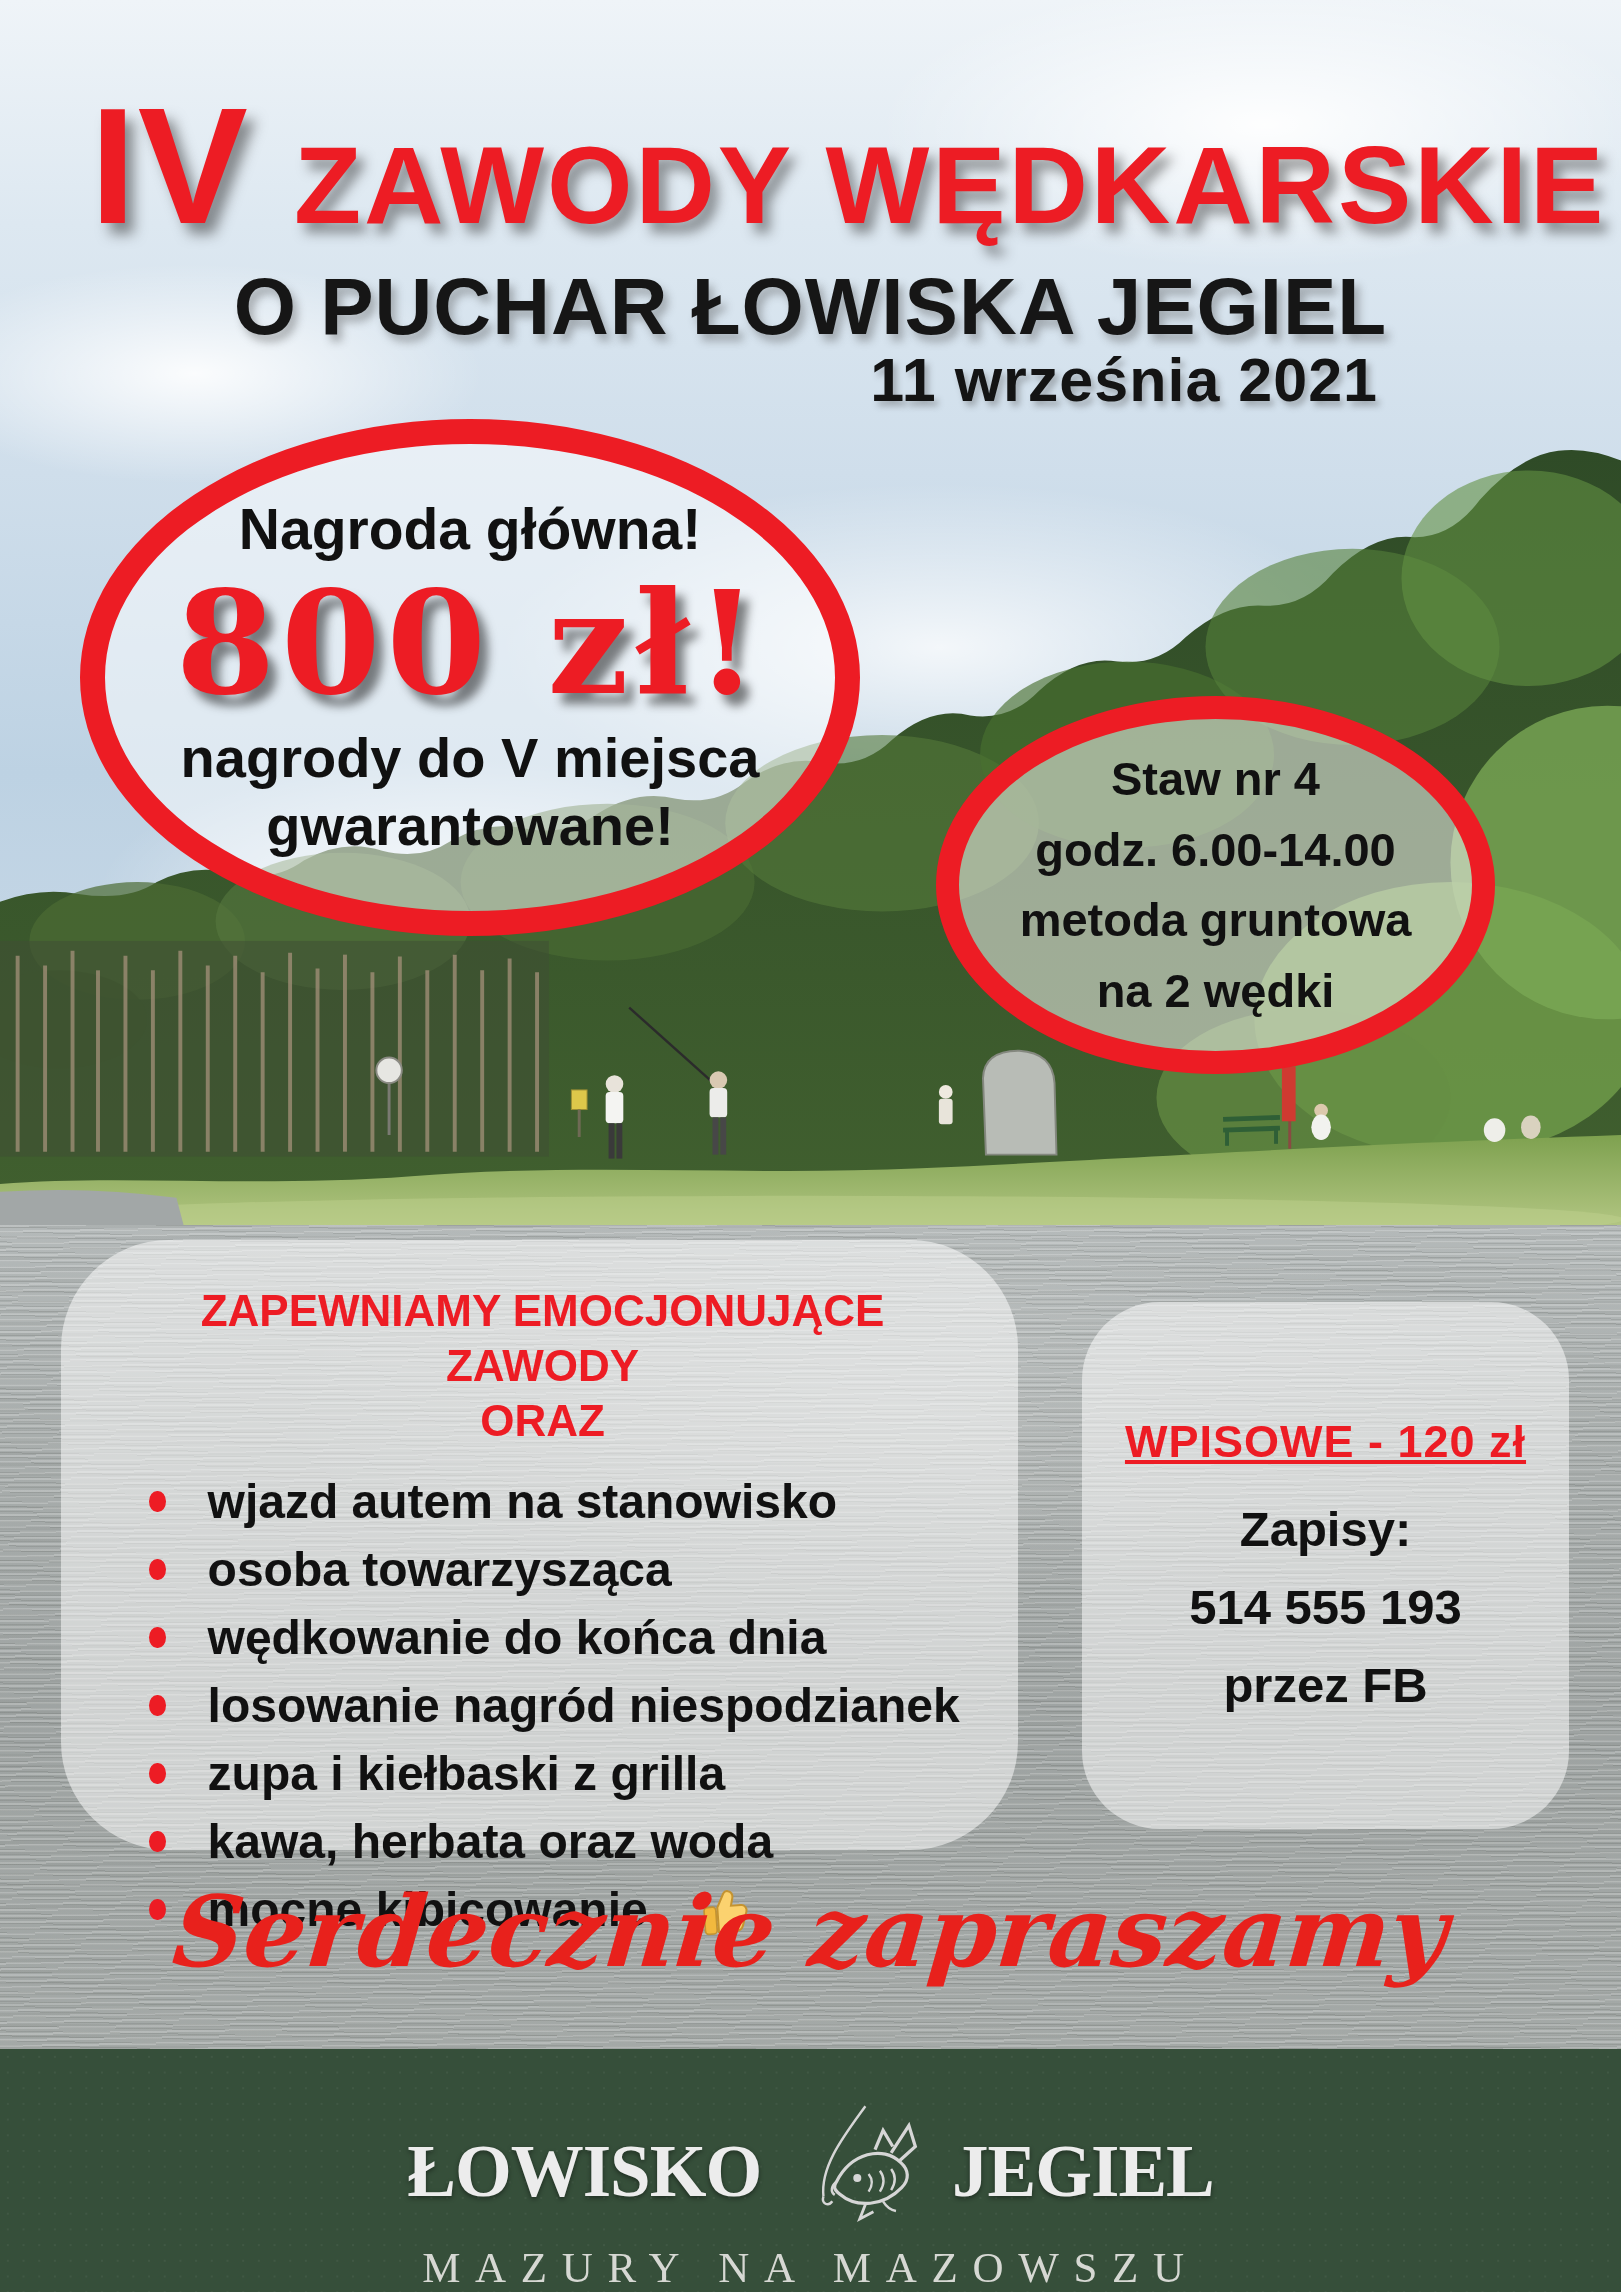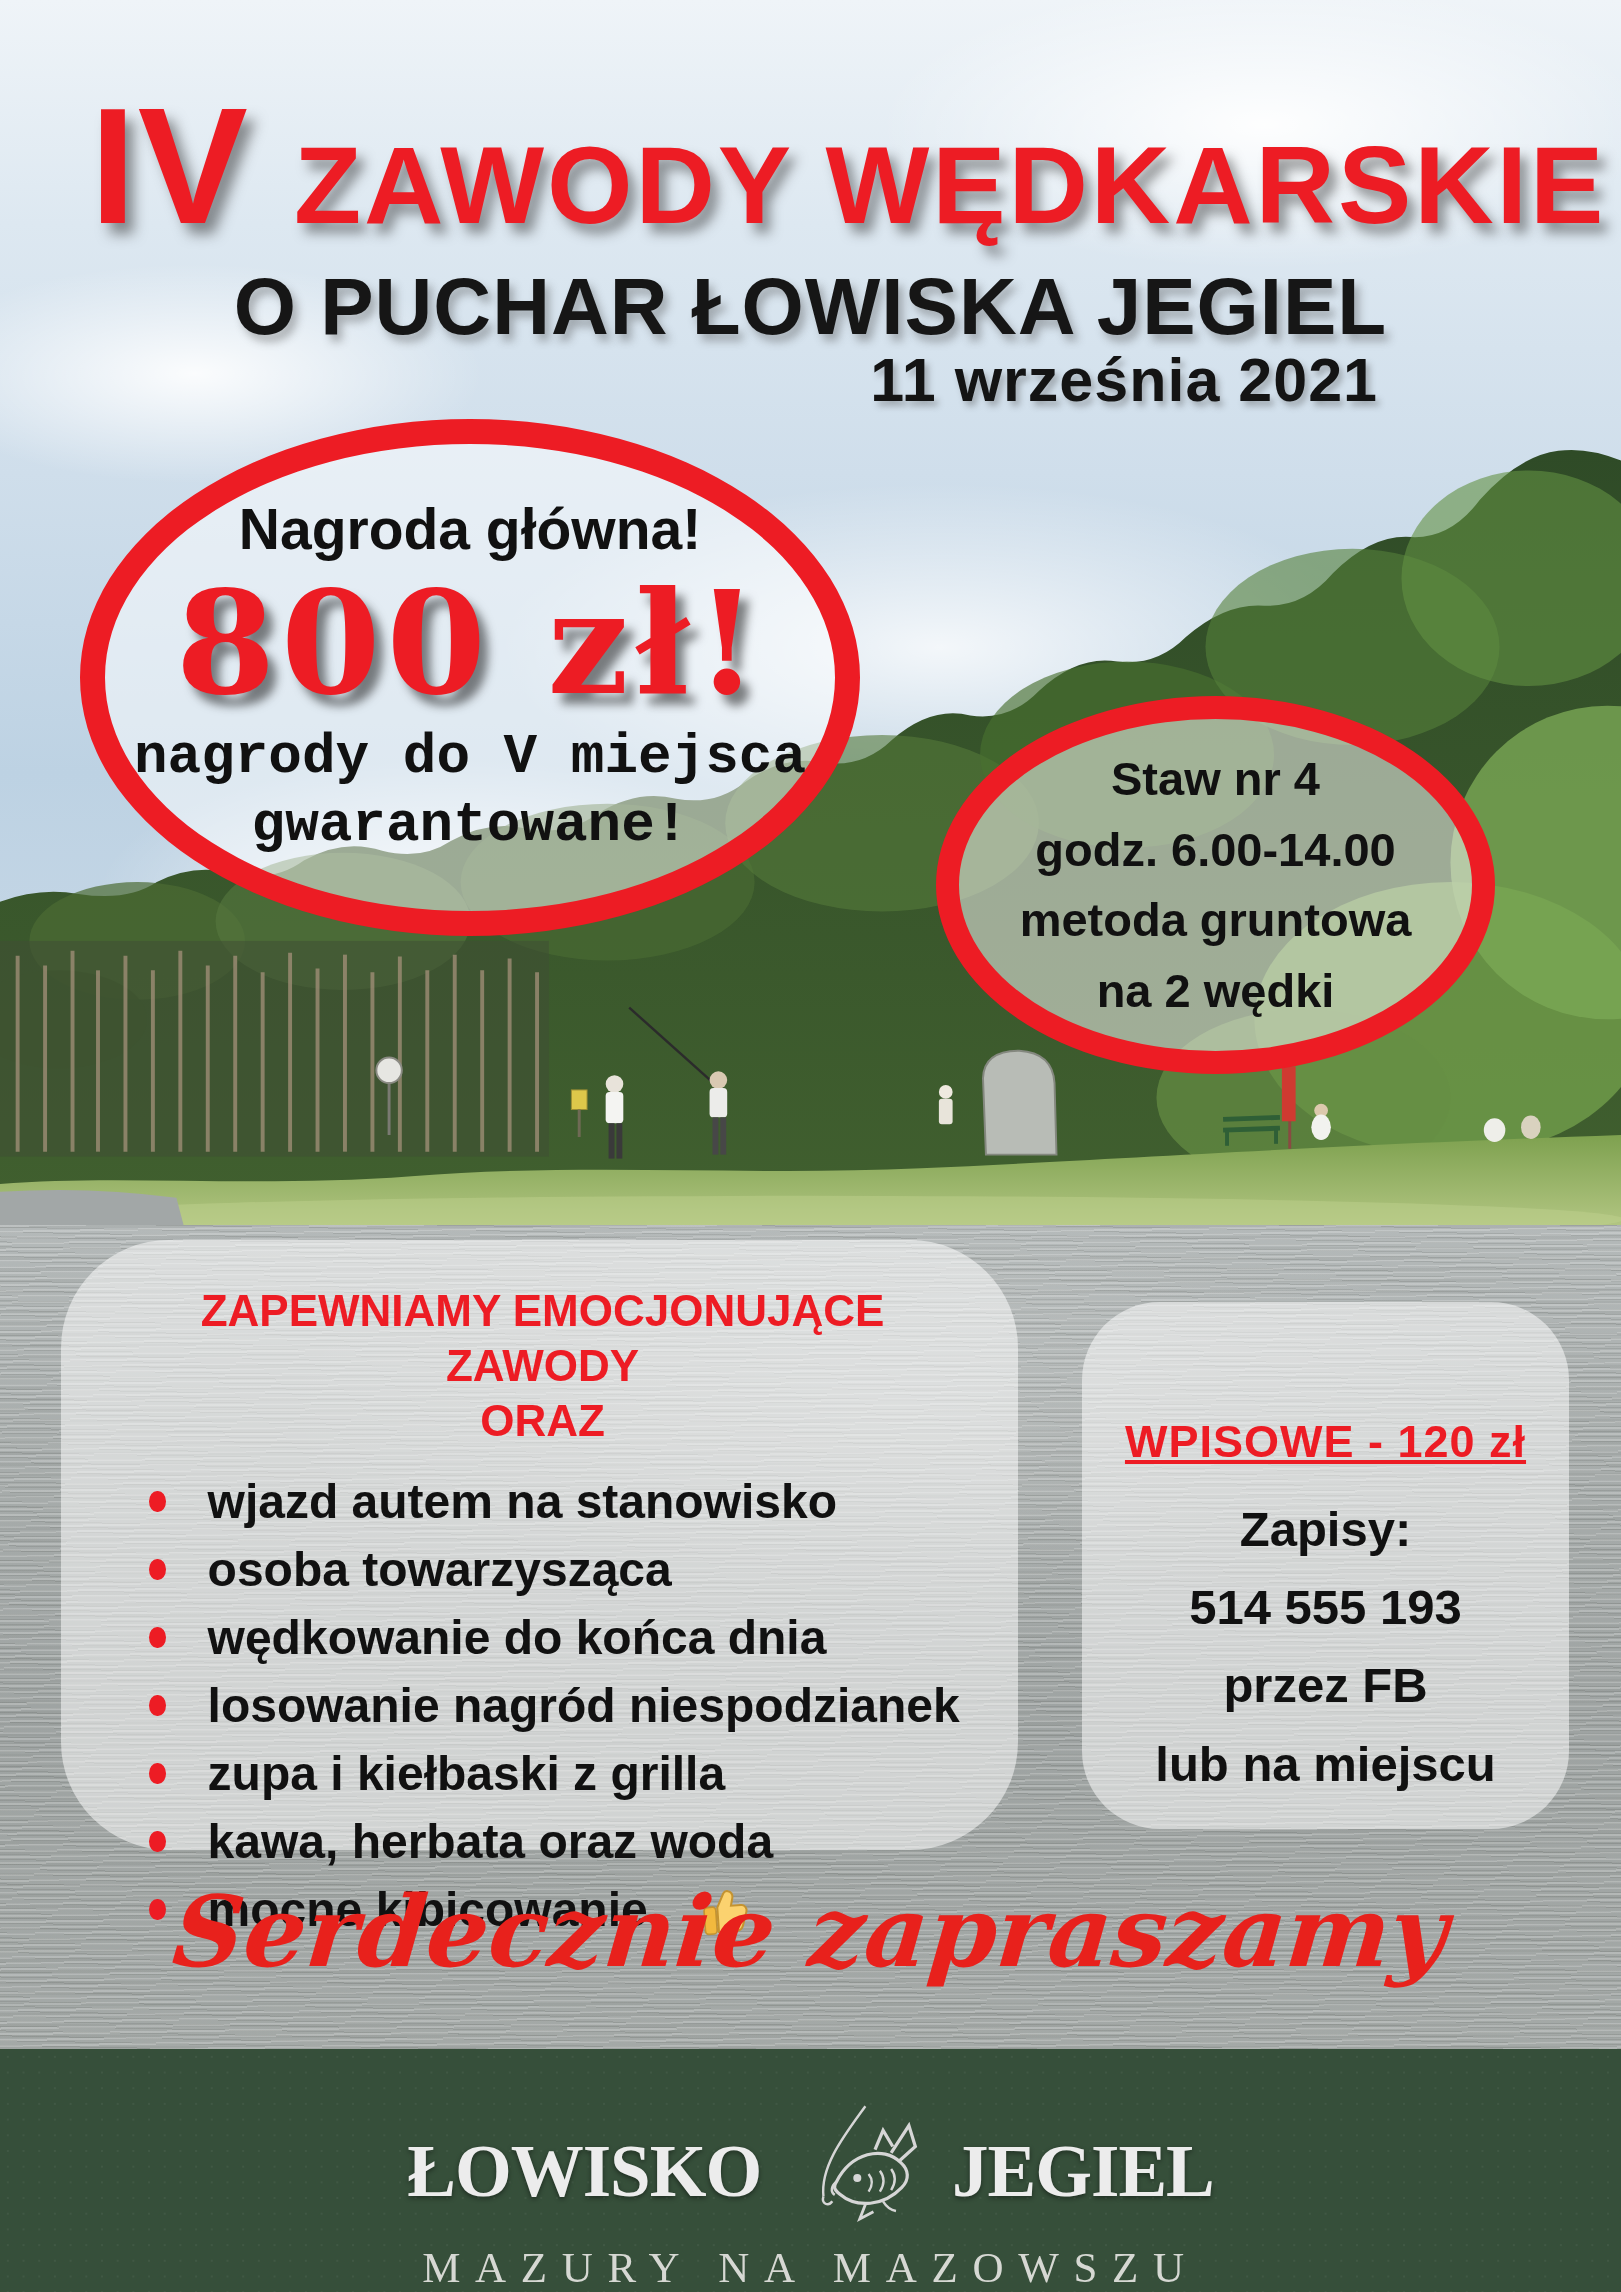--- a/index.html
+++ b/index.html
@@ -39,21 +39,21 @@
   .subtitle{position:absolute;left:0;top:261px;width:1621px;text-align:center;font-size:80px;font-weight:bold;color:#161616;letter-spacing:1px;text-shadow:4.9px 6.9px 8.8px rgba(70,70,70,.38);z-index:6;}
   .date-line{position:absolute;top:345px;right:243px;font-size:61px;font-weight:bold;color:#141414;letter-spacing:1px;text-shadow:3.9px 4.9px 6.9px rgba(70,70,70,.35);z-index:6;}
   
   .prize-oval{
     position:absolute;left:80px;top:419px;width:780px;height:517px;box-sizing:border-box;
     border:25.5px solid #ed1c24;border-radius:50%;background:rgba(255,255,255,.5);
     display:flex;flex-direction:column;align-items:center;justify-content:center;text-align:center;z-index:6;
   }
   .prize-heading{font-size:57px;font-weight:bold;color:#111;margin-bottom:3.9px;}
   .prize-amount{font-family:"DejaVu Serif",serif;font-size:143px;font-weight:bold;color:#ed1c24;line-height:1.08;letter-spacing:5.9px;text-shadow:8.8px 10.8px 9.8px rgba(30,30,30,.55);}
-  .prize-note{font-size:56px;font-weight:bold;color:#111;line-height:1.2;margin-top:3.9px;font-family:Liberation Mono, monospace;}
+  .prize-note{font-size:56px;font-weight:bold;color:#111;line-height:1.2;margin-top:3.9px;}
   
   .details-oval{
     position:absolute;left:936px;top:696px;width:559px;height:378px;box-sizing:border-box;
     border:23.5px solid #ed1c24;border-radius:50%;background:rgba(243,243,238,.55);
     display:flex;align-items:center;justify-content:center;z-index:6;
   }
   .details-lines{font-size:47px;font-weight:bold;color:#111;line-height:1.5;text-align:center;}
   
   .features-panel{
     position:absolute;left:61px;top:1240px;width:957px;height:610px;box-sizing:border-box;
@@ -254,21 +254,20 @@
         </svg>
       </li>
     </ul>
   </div>
 
   <div class="signup-panel">
     <div class="fee-line">WPISOWE - 120 zł</div>
     <div class="signup-line">Zapisy:</div>
     <div class="signup-line">514 555 193</div>
     <div class="signup-line">przez FB</div>
-    <div class="signup-line">lub na miejscu</div>
   </div>
 
   <div class="closing">Serdecznie zapraszamy</div>
 
   <div class="brand-row">
     <span class="brand-word">ŁOWISKO</span>
     <svg class="fish-svg" viewBox="0 0 170 170" fill="none" stroke="#d6d6d6">
       <path d="M96 4 C70 40, 40 78, 44 116" stroke-width="3"></path>
       <path d="M44 116 c-3 9 6 13 11 6" stroke-width="3"></path>
       <path d="M128 62 L150 28 L158 54 L138 72" stroke-width="4"></path>

